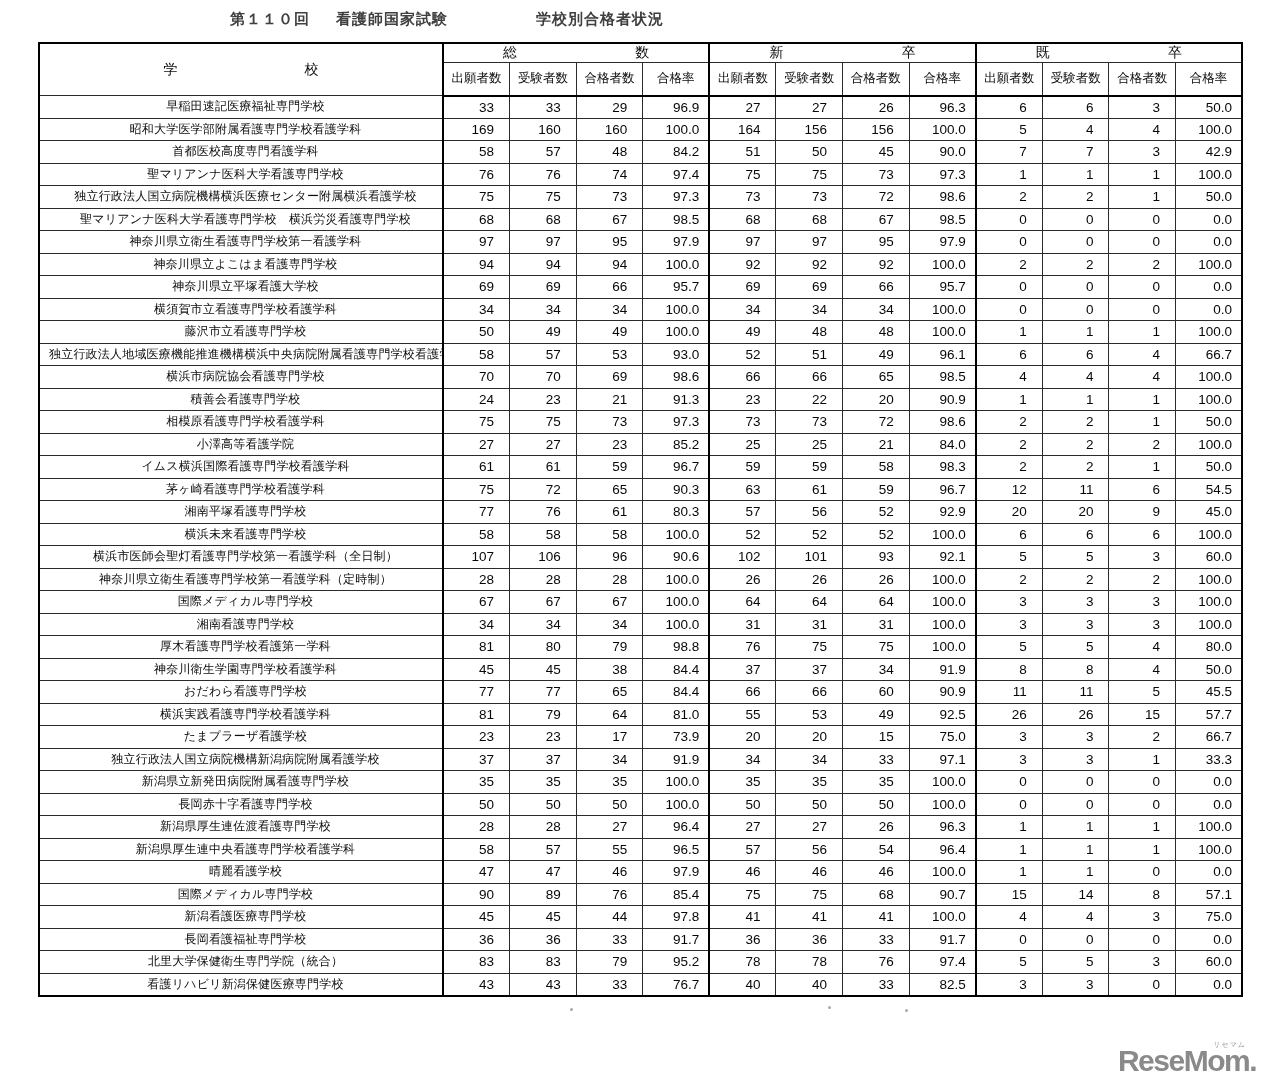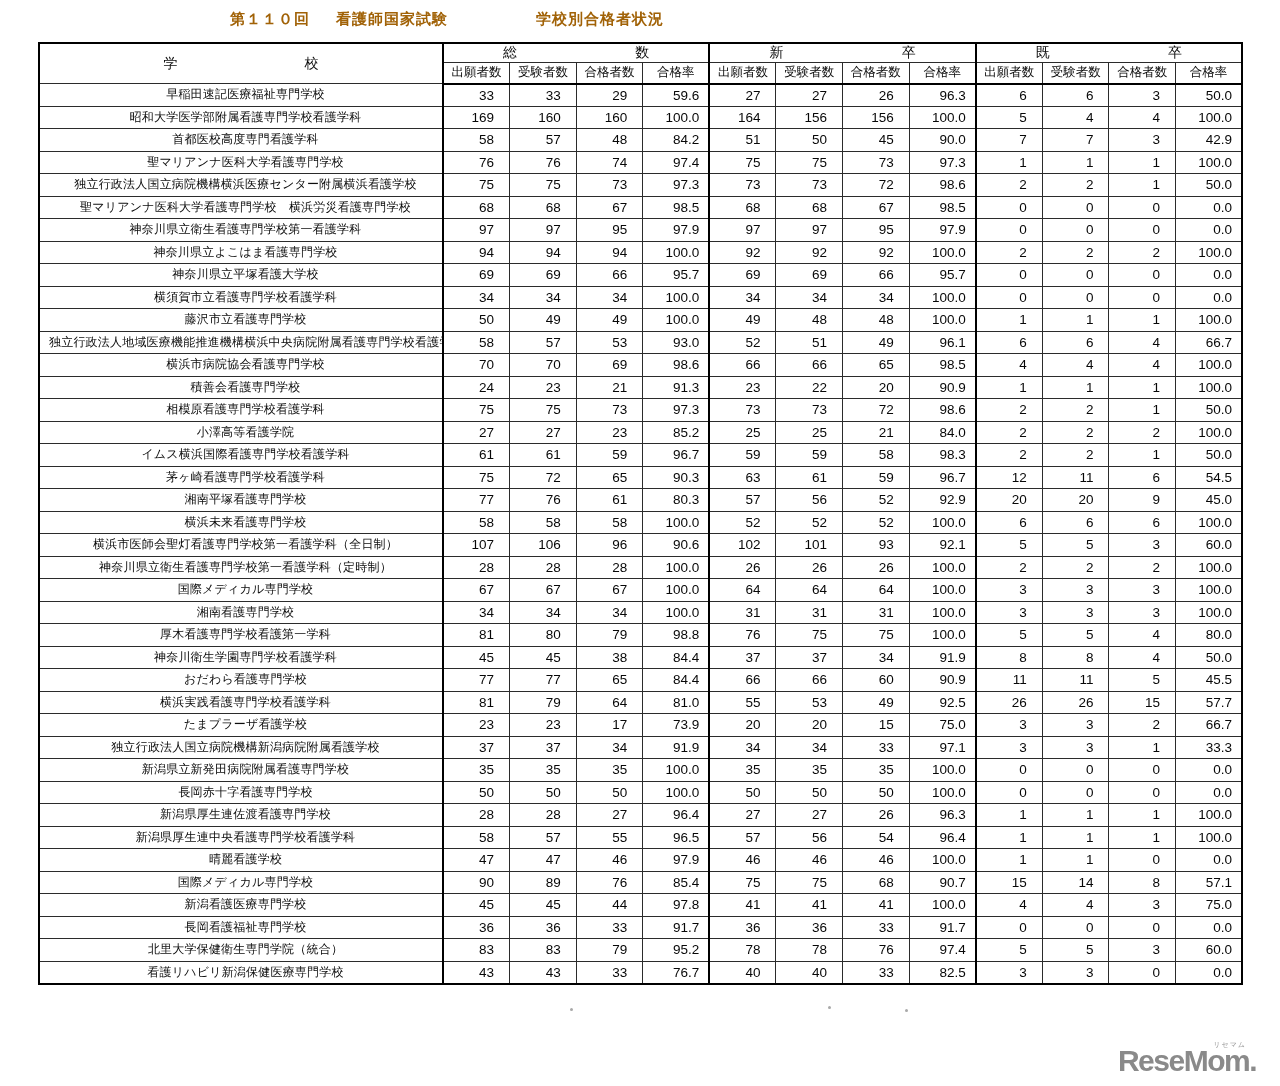--- a/index.html
+++ b/index.html
@@ -2,34 +2,34 @@
 <html><head>
 <meta charset="utf-8">
 <style>
   html,body{margin:0;padding:0;}
   body{
     width:1280px;height:1086px;background:#ffffff;position:relative;
     font-family:"Liberation Sans","DejaVu Sans",sans-serif;color:#111;
     overflow:hidden;
   }
   .title{position:absolute;left:230px;top:10px;font-size:15px;font-weight:bold;
-    color:#a16207;letter-spacing:1px;white-space:nowrap;}
+    color:#404040;letter-spacing:1px;white-space:nowrap;}
   .title .t2{margin-left:26px;}
   .title .t3{margin-left:88px;}
 
   .results-table{
     position:absolute;left:38px;top:42px;width:1204px;
     border-collapse:collapse;table-layout:fixed;
     border:2px solid #000;
   }
   .results-table th,.results-table td{
     border:1px solid #2b2b2b;padding:0;overflow:hidden;white-space:nowrap;
   }
   thead tr.group-row{height:17px;}
-  thead tr.sub-row{height:21px;}
+  thead tr.sub-row{height:33px;}
   thead tr.sub-row th{border-bottom:2px solid #000;font-size:12.5px;font-weight:normal;color:#0a0a0a;}
   th.school-h{border-right:2px solid #000;vertical-align:middle;}
   .gstart{border-left:2px solid #000 !important;}
   .gspread{display:flex;justify-content:space-around;align-items:center;
     font-size:14px;font-weight:normal;color:#0a0a0a;}
   .schoolspread{padding:0 60px;font-size:14px;}
   tbody tr{height:22.5px;}
   td.school{font-size:12px;text-align:center;padding-left:9px;color:#0c0c0c;letter-spacing:0.2px;}
   td.num{font-size:13.5px;text-align:right;padding-right:15px;color:#070707;}
   td.num.rate{padding-right:9px;}
@@ -107,21 +107,21 @@
       <th>合格者数</th>
       <th>合格率</th>
     </tr>
   </thead>
   <tbody>
       <tr>
         <td class="school">早稲田速記医療福祉専門学校</td>
         <td class="num gstart">33</td>
         <td class="num">33</td>
         <td class="num">29</td>
-        <td class="num rate">59.6</td>
+        <td class="num rate">96.9</td>
         <td class="num gstart">27</td>
         <td class="num">27</td>
         <td class="num">26</td>
         <td class="num rate">96.3</td>
         <td class="num gstart">6</td>
         <td class="num">6</td>
         <td class="num">3</td>
         <td class="num rate">50.0</td>
       </tr>
       <tr>

